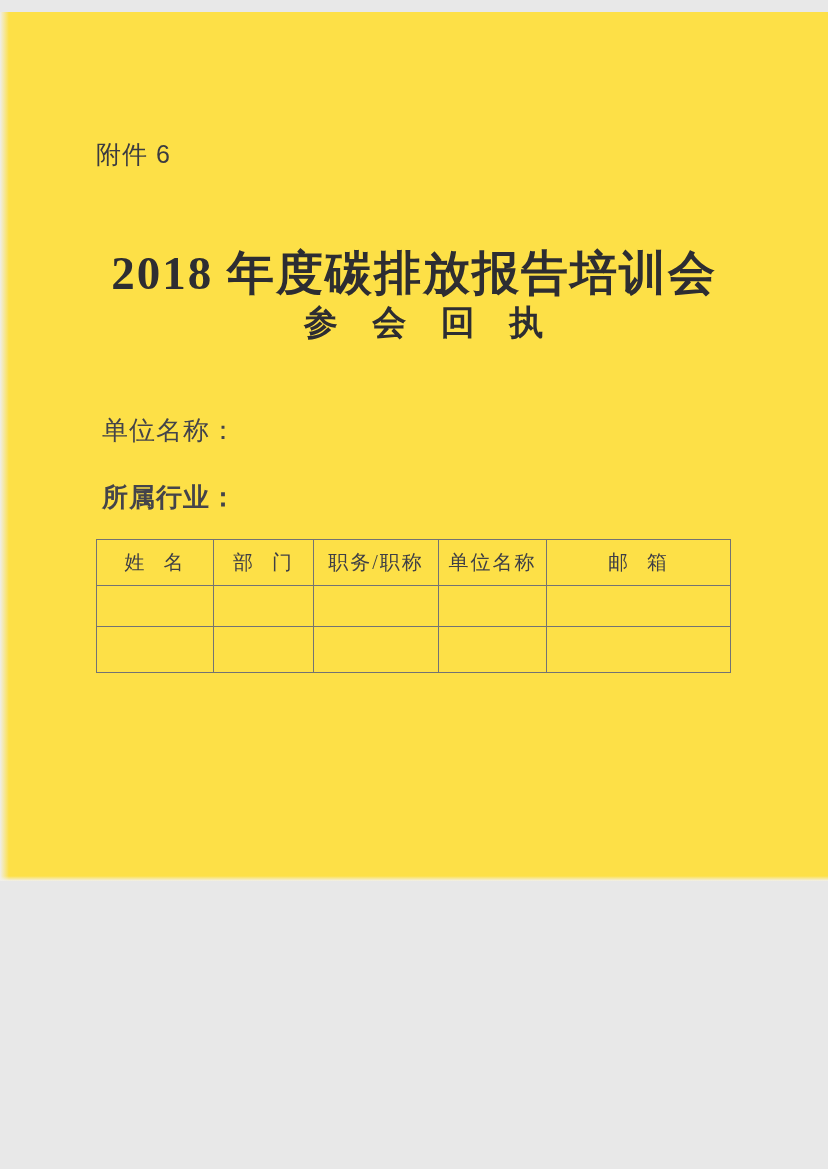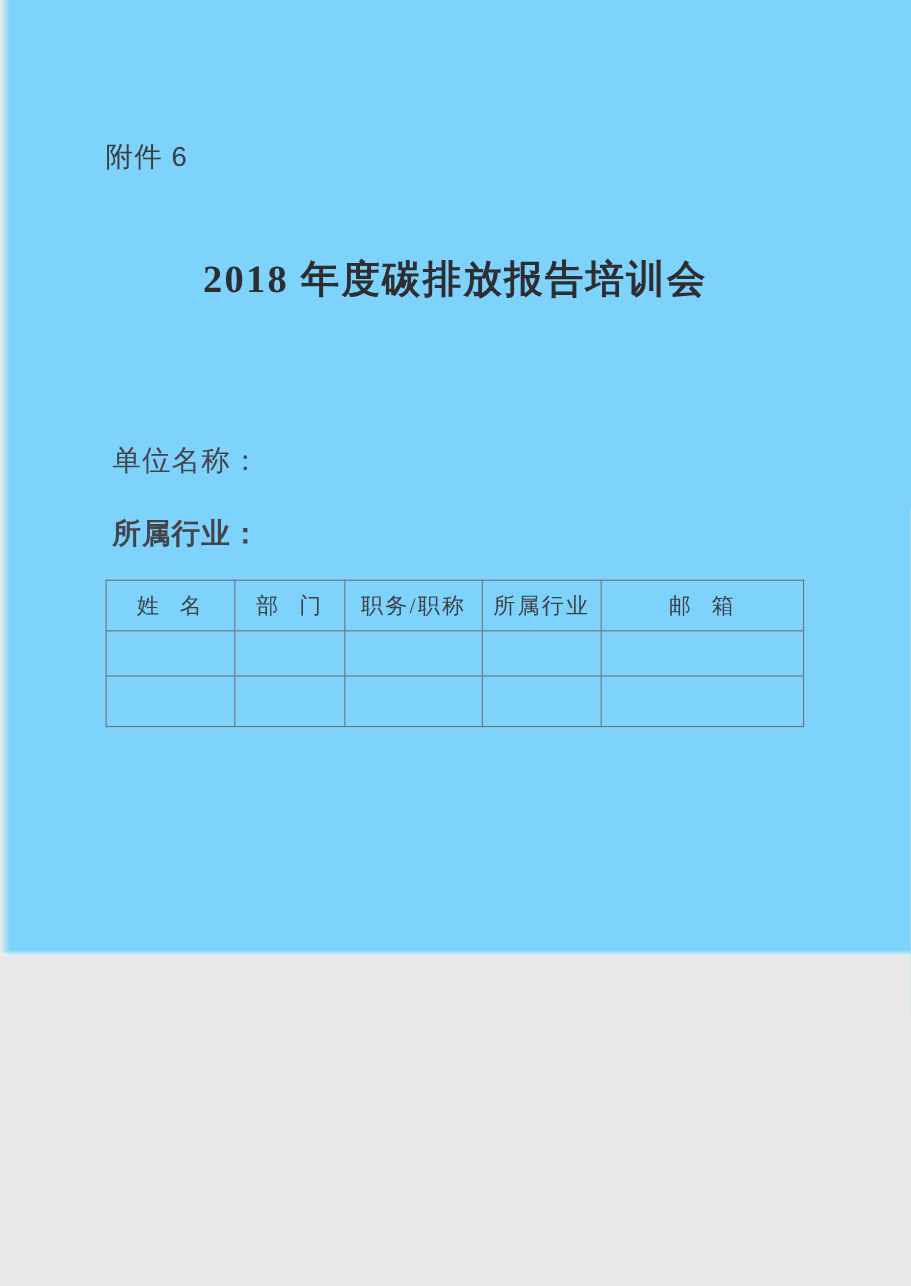--- a/index.html
+++ b/index.html
@@ -4,22 +4,22 @@
 <style>
   html, body {
     margin: 0;
     padding: 0;
     background: #e8e8e8;
   }
   .page {
     position: relative;
     width: 828px;
     height: 869px;
-    margin: 0 auto;
-    background: #7dd3fc;
+    margin: 12px auto;
+    background: #fde047;
     overflow: hidden;
     font-family: "Liberation Serif", "DejaVu Serif", serif;
     color: #3d3d43;
   }
   
   .edge-left {
     position: absolute;
     left: 0; top: 0; bottom: 0;
     width: 9px;
     background: linear-gradient(to right, #efeeea, rgba(253,253,252,0));
@@ -51,21 +51,21 @@
     letter-spacing: 1px;
     color: #3b3b41;
   }
   .doc-title {
     position: absolute;
     left: 0;
     right: 0;
     top: 230px;
     margin: 0;
     text-align: center;
-    font-size: 35px;
+    font-size: 47px;
     font-weight: bold;
     letter-spacing: 2px;
     color: #2d2d32;
   }
   .doc-subtitle {
     position: absolute;
     left: 0;
     right: 0;
     top: 288px;
     margin: 0;
@@ -119,39 +119,40 @@
 <div class="page">
 
   <div class="edge-left"></div>
   <div class="edge-bottom"></div>
   <div class="scan-speck"></div>
 
   <div class="attachment-label">附件 6</div>
 
   <h1 class="doc-title">2018 年度碳排放报告培训会</h1>
 
+  <h2 class="doc-subtitle">参 会 回 执</h2>
 
   <div class="field-label field-unit-name">单位名称：</div>
 
   <div class="field-label field-industry">所属行业：</div>
 
   <table class="reply-table">
     <colgroup>
       <col style="width:117px">
       <col style="width:100px">
       <col style="width:125px">
       <col style="width:108px">
       <col style="width:184px">
     </colgroup>
     <thead>
       <tr>
         <th>姓 名</th>
         <th>部 门</th>
         <th>职务/职称</th>
-        <th>所属行业</th>
+        <th>单位名称</th>
         <th>邮 箱</th>
       </tr>
     </thead>
     <tbody>
       <tr class="row-1">
         <td></td>
         <td></td>
         <td></td>
         <td></td>
         <td></td>

